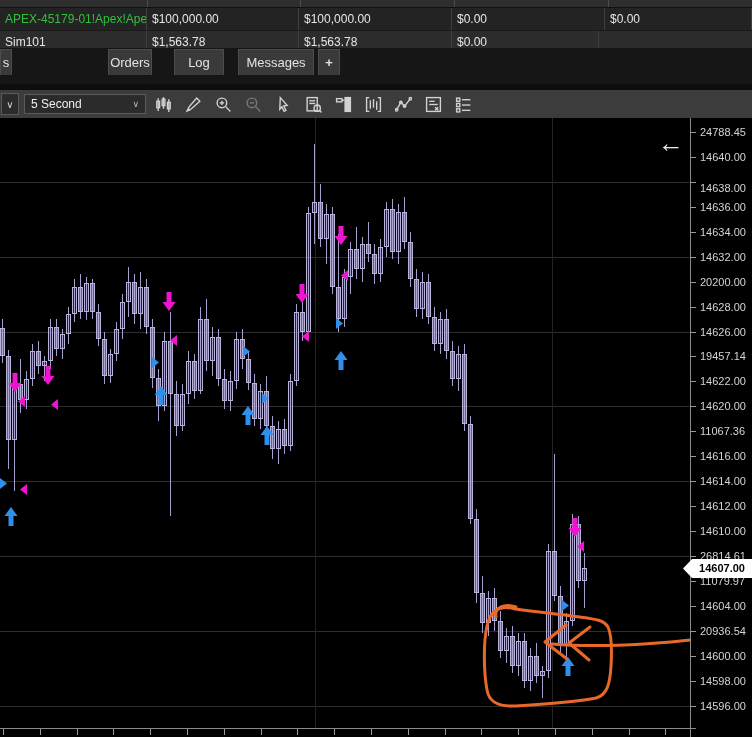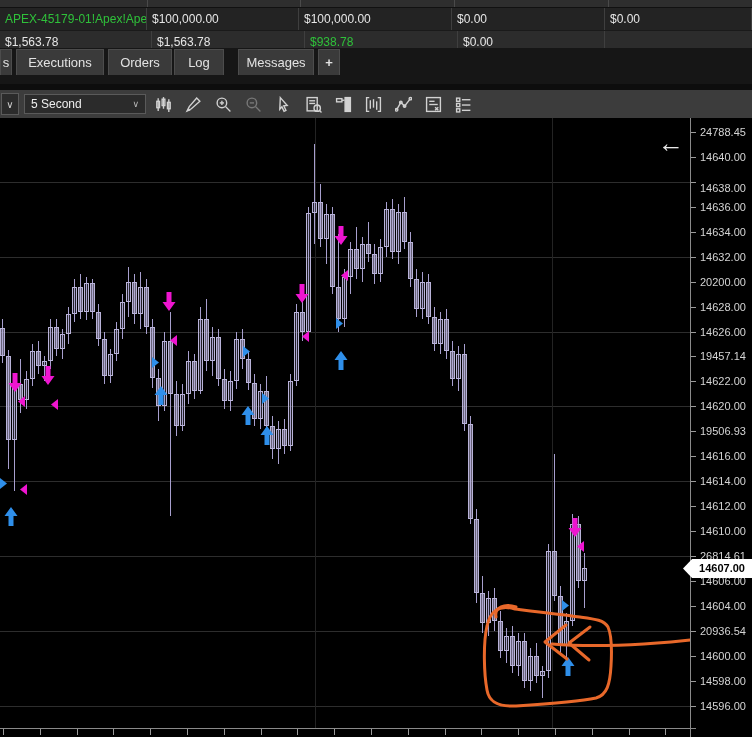--- a/index.html
+++ b/index.html
@@ -58,31 +58,30 @@
         <div style="width: 153px;"></div>
       </div>
     <div class="acct-row r0">
         <div class="acct-cell green" style="width: 147px;">APEX-45179-01!Apex!Apex</div>
         <div class="acct-cell" style="width: 152px;">$100,000.00</div>
         <div class="acct-cell" style="width: 153px;">$100,000.00</div>
         <div class="acct-cell" style="width: 153px;">$0.00</div>
         <div class="acct-cell" style="width: 147px;">$0.00</div>
       </div>
     <div class="acct-row r1">
+        <div class="acct-cell" style="width: 147px;">Sim101</div>
         <div class="acct-cell" style="width: 152px;">$1,563.78</div>
         <div class="acct-cell" style="width: 153px;">$1,563.78</div>
-        <div class="acct-cell green" style="width: 153px;">$938.78</div>
         <div class="acct-cell" style="width: 147px;">$0.00</div>
       </div>
   </div>
 
   <div id="tabbar">
       <div class="tab" style="left: 0px; width: 12px;">s</div>
-      <div class="tab" style="left: 16px; width: 88px;">Executions</div>
-      <div class="tab" style="left: 108px; width: 64px;">Orders</div>
+      <div class="tab" style="left: 108px; width: 44px;">Orders</div>
       <div class="tab" style="left: 174px; width: 50px;">Log</div>
       <div class="tab" style="left: 238px; width: 76px;">Messages</div>
       <div class="tab" style="left: 318px; width: 22px; font-weight: bold;">+</div>
     </div>
 
   <div style="position:absolute;left:0;top:84px;width:752px;height:6px;background:#0d0d0d;"></div>
 
   <div id="toolbar">
     <div class="tb-partial">∨</div>
     <div class="tb-dd">
@@ -447,33 +446,33 @@
           <div class="plabel" style="top: 188.58px;">14628.00</div>
           <div class="tick" style="top: 213.52px;"></div>
           <div class="plabel" style="top: 213.52px;">14626.00</div>
           <div class="tick" style="top: 238.46px;"></div>
           <div class="plabel" style="top: 238.46px;">19457.14</div>
           <div class="tick" style="top: 263.4px;"></div>
           <div class="plabel" style="top: 263.4px;">14622.00</div>
           <div class="tick" style="top: 288.34px;"></div>
           <div class="plabel" style="top: 288.34px;">14620.00</div>
           <div class="tick" style="top: 313.28px;"></div>
-          <div class="plabel" style="top: 313.28px;">19506.93</div>
+          <div class="plabel" style="top: 313.28px;">11067.36</div>
           <div class="tick" style="top: 338.22px;"></div>
           <div class="plabel" style="top: 338.22px;">14616.00</div>
           <div class="tick" style="top: 363.16px;"></div>
           <div class="plabel" style="top: 363.16px;">14614.00</div>
           <div class="tick" style="top: 388.1px;"></div>
           <div class="plabel" style="top: 388.1px;">14612.00</div>
           <div class="tick" style="top: 413.04px;"></div>
           <div class="plabel" style="top: 413.04px;">14610.00</div>
           <div class="tick" style="top: 437.98px;"></div>
           <div class="plabel" style="top: 437.98px;">26814.61</div>
           <div class="tick" style="top: 462.92px;"></div>
-          <div class="plabel" style="top: 462.92px;">14606.00</div>
+          <div class="plabel" style="top: 462.92px;">11079.97</div>
           <div class="tick" style="top: 487.86px;"></div>
           <div class="plabel" style="top: 487.86px;">14604.00</div>
           <div class="tick" style="top: 512.8px;"></div>
           <div class="plabel" style="top: 512.8px;">20936.54</div>
           <div class="tick" style="top: 537.74px;"></div>
           <div class="plabel" style="top: 537.74px;">14600.00</div>
           <div class="tick" style="top: 562.68px;"></div>
           <div class="plabel" style="top: 562.68px;">14598.00</div>
           <div class="tick" style="top: 587.62px;"></div>
           <div class="plabel" style="top: 587.62px;">14596.00</div>

